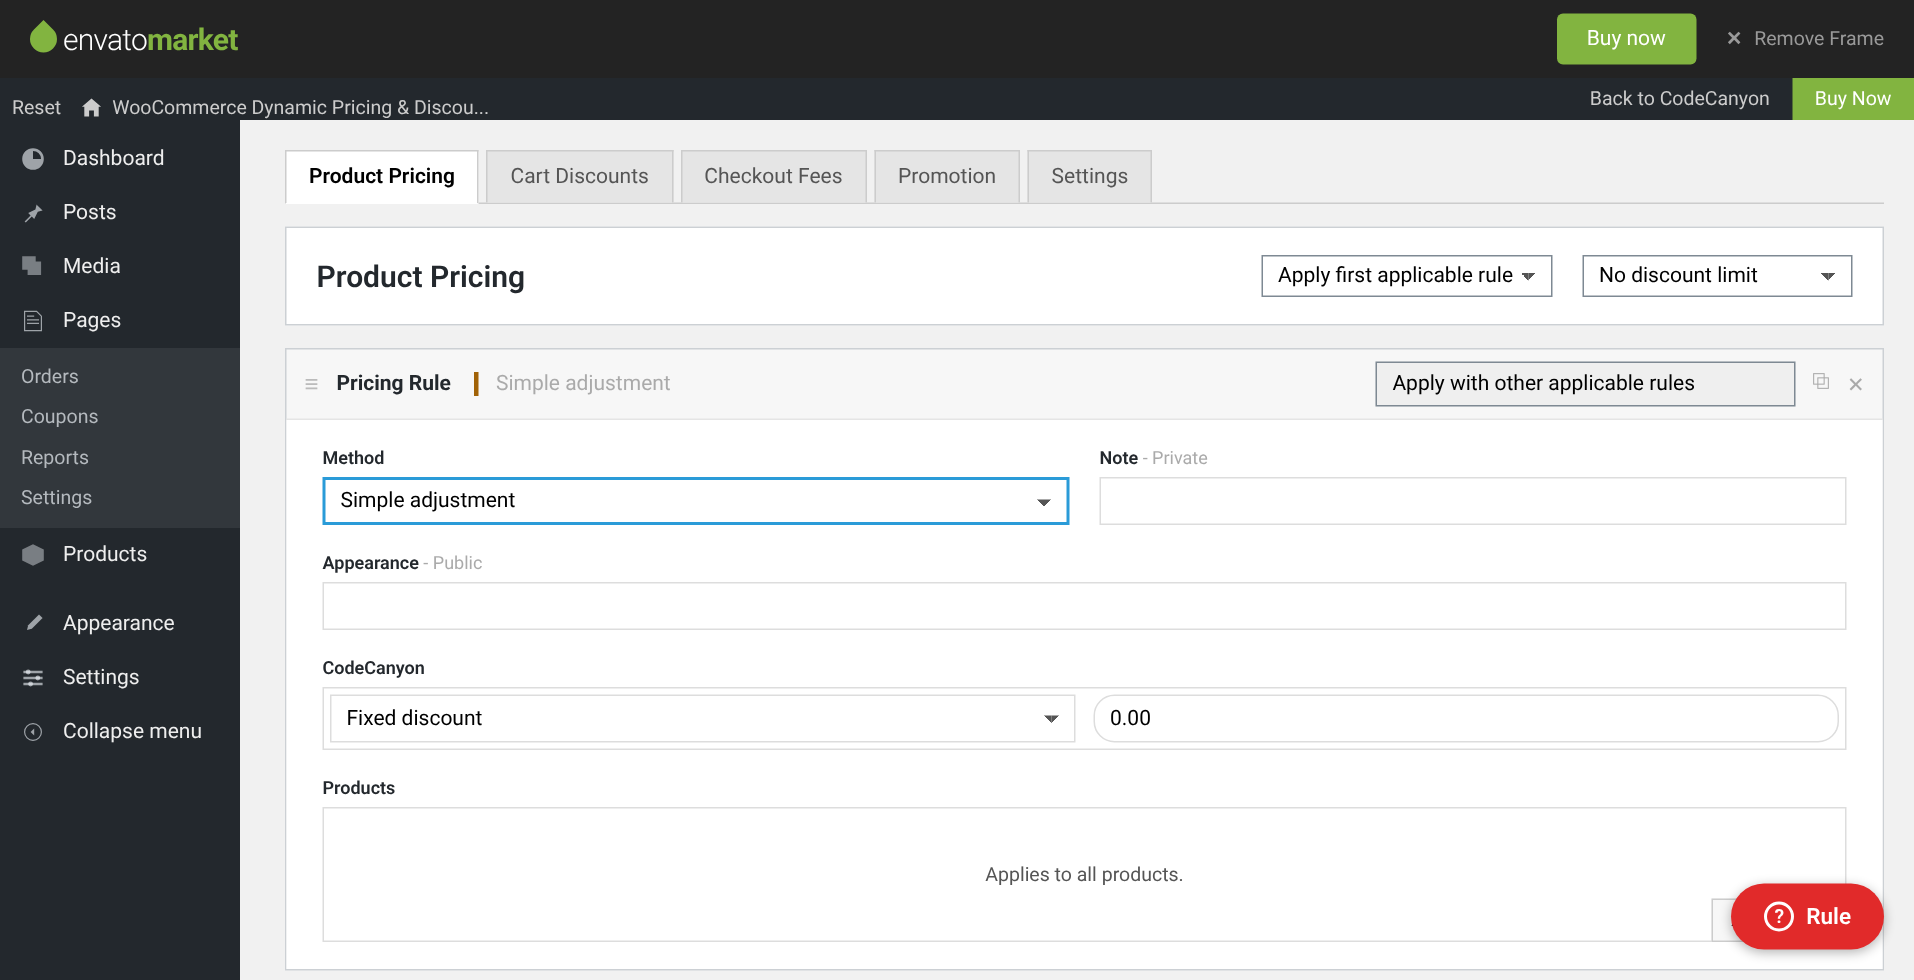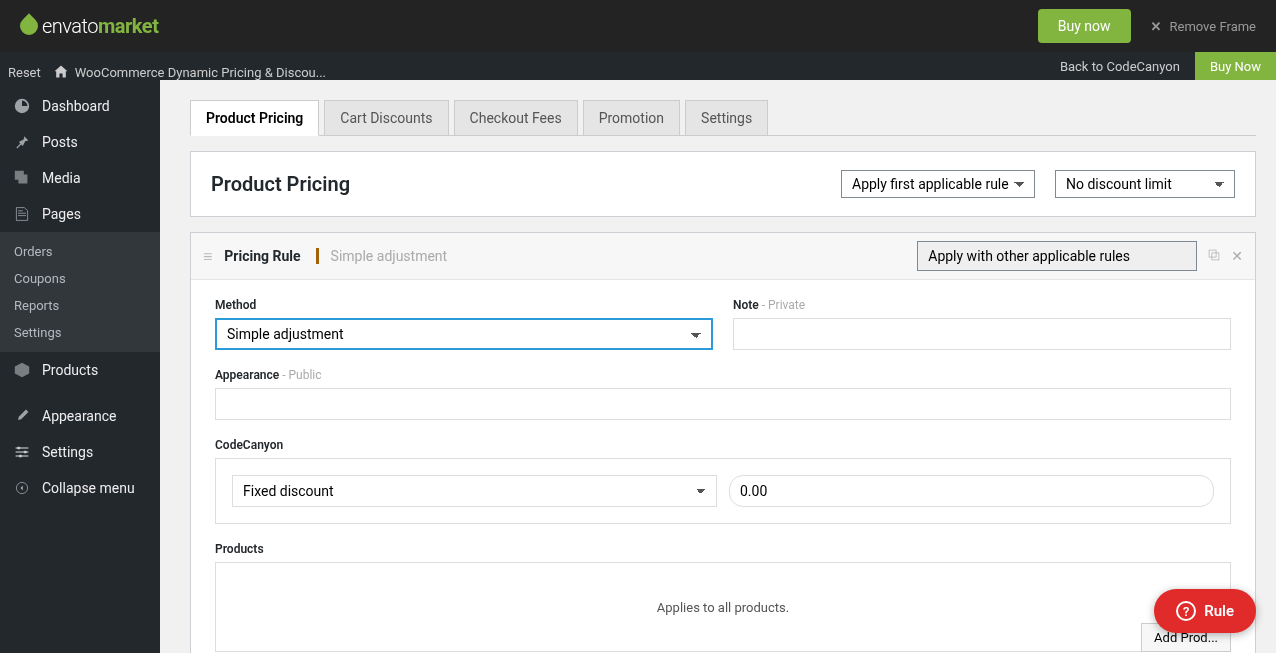--- a/index.html
+++ b/index.html
@@ -62,21 +62,21 @@
 .icon-btn { color: #aaa; cursor: pointer; font-size: 14px; }
 
 .rule-body { padding: 18px 24px; background: #fff; }
 .field-row { display: flex; gap: 20px; margin-bottom: 18px; }
 .field { flex: 1; }
 .field label { display: block; font-size: 12px; font-weight: 600; color: #23282d; margin-bottom: 6px; }
 .field label .hint { font-weight: 400; color: #aaa; }
 .input, .field-sel { width: 100%; border: 1px solid #ddd; padding: 6px 10px; font-size: 14px; height: 32px; background: #fff; }
 .field-sel { appearance: none; background-image: linear-gradient(45deg, transparent 50%, #555 50%), linear-gradient(135deg, #555 50%, transparent 50%); background-position: calc(100% - 15px) 13px, calc(100% - 10px) 13px; background-size: 5px 5px; background-repeat: no-repeat; cursor: pointer; }
 .field-sel.focused { border: 2px solid #2a9bd8; outline: none; }
-.adjustment-box { border: 1px solid #ddd; padding: 16px; display: flex; gap: 12px; }
+.adjustment-box { border: 1px solid #ddd; padding: 4px; display: flex; gap: 12px; }
 .adjustment-box .field-sel { flex: 1; }
 .adjustment-box .input { flex: 1; border-radius: 14px; }
 
 .products-box { border: 1px solid #ddd; padding: 20px; text-align: center; color: #555; font-size: 13px; margin-top: 6px; min-height: 90px; display: flex; align-items: center; justify-content: center; position: relative; }
 .add-product-btn { position: absolute; bottom: -1px; right: -1px; border: 1px solid #ccc; background: #f7f7f7; padding: 6px 12px; font-size: 13px; cursor: pointer; }
 
 
 .help-pill { position: fixed; bottom: 20px; right: 20px; background: #e12a2a; color: #fff; border-radius: 30px; padding: 12px 22px; display: flex; align-items: center; gap: 8px; font-size: 15px; font-weight: 600; cursor: pointer; box-shadow: 0 2px 8px rgba(0,0,0,0.3); }
 .help-pill .q { width: 20px; height: 20px; border: 2px solid #fff; border-radius: 50%; display: flex; align-items: center; justify-content: center; font-size: 13px; }
 </style>

